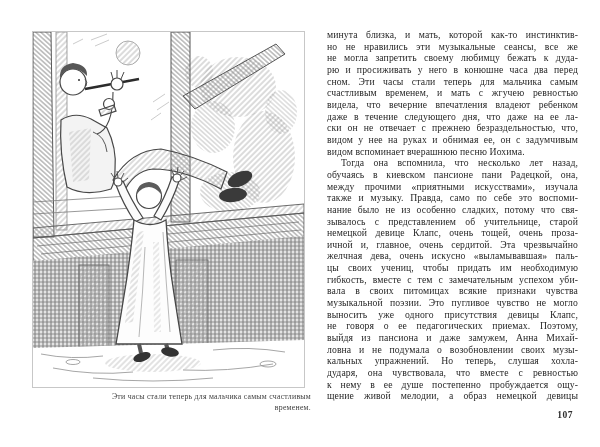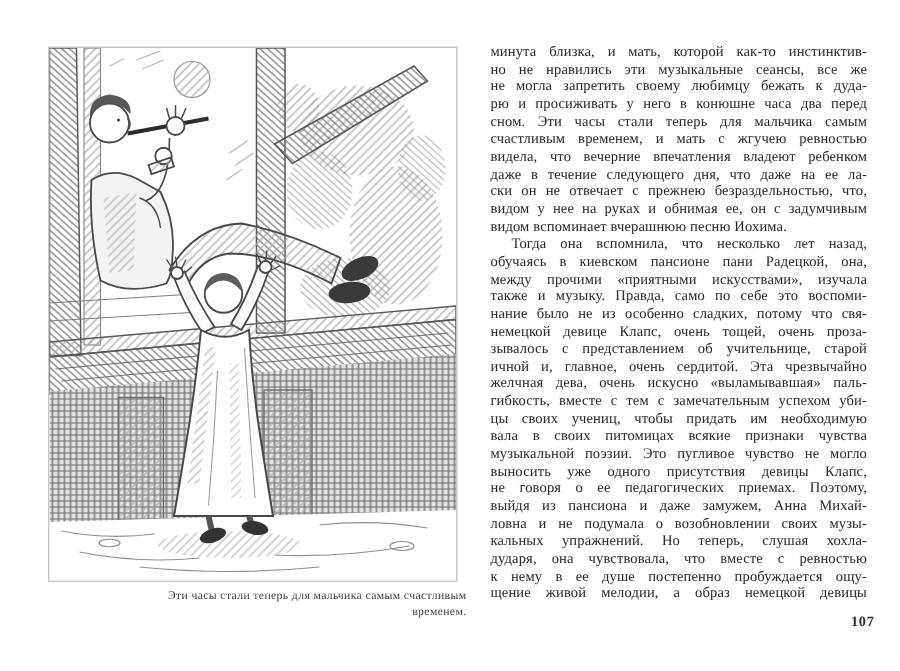--- a/index.html
+++ b/index.html
@@ -12,21 +12,21 @@
   .illo-box svg{display:block;width:271px;height:355px;}
   .caption{position:absolute;left:24px;top:392px;width:287px;text-align:right;
            font-size:7.8px;line-height:10.5px;color:#3d3d3d;letter-spacing:.25px;}
 
   
   .text-col{position:absolute;left:327px;top:29px;width:251px;}
   .tline{font-size:9.7px;font-weight:400;color:#272727;line-height:11.67px;height:11.67px;
          text-align:justify;text-align-last:justify;letter-spacing:.1px;}
   .tline.end{text-align-last:left;}
   .tline.indent{text-indent:14px;}
-  .page-num{position:absolute;left:332px;top:410px;width:251px;text-align:right;
+  .page-num{position:absolute;left:322px;top:410px;width:251px;text-align:right;
             font-size:9.5px;font-weight:700;color:#2d2d2d;letter-spacing:.5px;}
 </style>
 </head>
 <body>
 
 <div class="spread">
 
   <div class="illo-box">
     <svg viewBox="0 0 271 355" xmlns="http://www.w3.org/2000/svg">
       <defs>
@@ -154,26 +154,26 @@
       <div class="tline">видела, что вечерние впечатления владеют ребенком</div>
       <div class="tline">даже в течение следующего дня, что даже на ее ла-</div>
       <div class="tline">ски он не отвечает с прежнею безраздельностью, что,</div>
       <div class="tline">видом у нее на руках и обнимая ее, он с задумчивым</div>
       <div class="tline end">видом вспоминает вчерашнюю песню Иохима.</div>
       <div class="tline indent">Тогда она вспомнила, что несколько лет назад,</div>
       <div class="tline">обучаясь в киевском пансионе пани Радецкой, она,</div>
       <div class="tline">между прочими «приятными искусствами», изучала</div>
       <div class="tline">также и музыку. Правда, само по себе это воспоми-</div>
       <div class="tline">нание было не из особенно сладких, потому что свя-</div>
+      <div class="tline">зывалось с представлением об учительнице, старой</div>
       <div class="tline">немецкой девице Клапс, очень тощей, очень проза-</div>
-      <div class="tline">зывалось с представлением об учительнице, старой</div>
       <div class="tline">ичной и, главное, очень сердитой. Эта чрезвычайно</div>
       <div class="tline">желчная дева, очень искусно «выламывавшая» паль-</div>
+      <div class="tline">цы своих учениц, чтобы придать им необходимую</div>
       <div class="tline">гибкость, вместе с тем с замечательным успехом уби-</div>
-      <div class="tline">цы своих учениц, чтобы придать им необходимую</div>
       <div class="tline">вала в своих питомицах всякие признаки чувства</div>
       <div class="tline">музыкальной поэзии. Это пугливое чувство не могло</div>
       <div class="tline">выносить уже одного присутствия девицы Клапс,</div>
       <div class="tline">не говоря о ее педагогических приемах. Поэтому,</div>
       <div class="tline">выйдя из пансиона и даже замужем, Анна Михай-</div>
       <div class="tline">ловна и не подумала о возобновлении своих музы-</div>
       <div class="tline">кальных упражнений. Но теперь, слушая хохла-</div>
       <div class="tline">дударя, она чувствовала, что вместе с ревностью</div>
       <div class="tline">к нему в ее душе постепенно пробуждается ощу-</div>
       <div class="tline">щение живой мелодии, а образ немецкой девицы</div>

